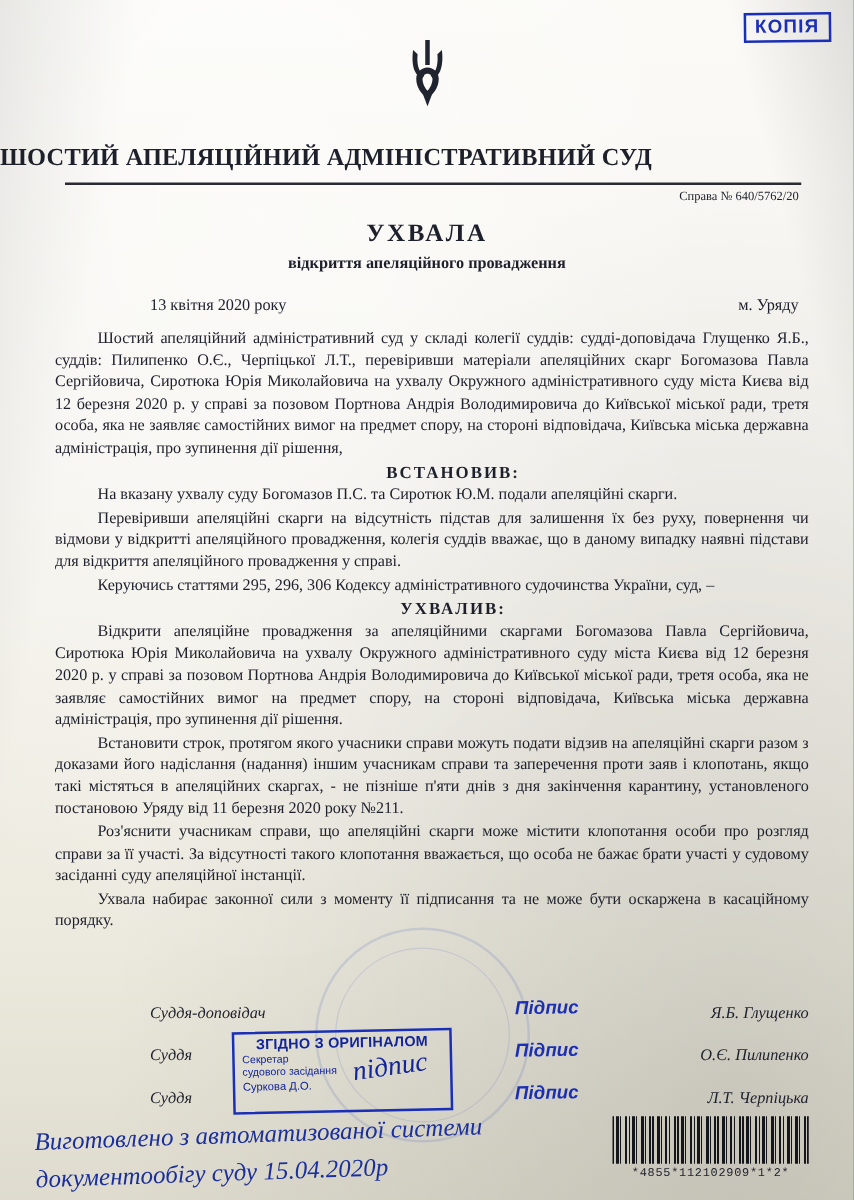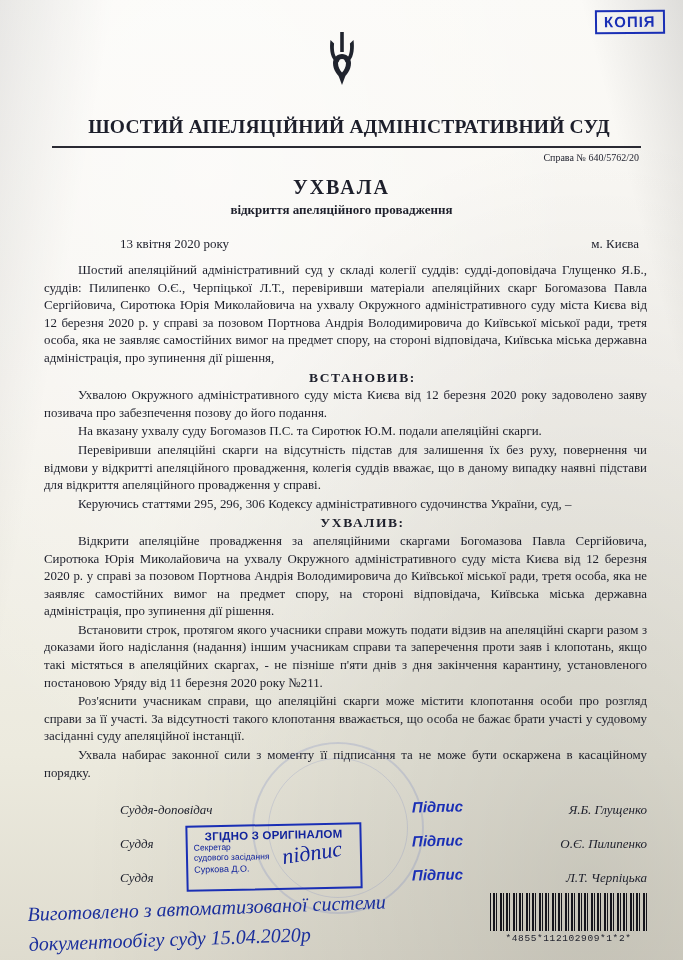--- a/index.html
+++ b/index.html
@@ -67,27 +67,25 @@
     top: 30px;
     width: 44px;
     height: 62px;
   }
 
   
   .court-title {
     position: absolute;
     left: 0; right: 0;
     top: 116px;
-    text-align: center;
     font-size: 19.5px;
     font-weight: bold;
     letter-spacing: 0.2px;
     font-variant: small-caps;
     text-transform: uppercase;
-    padding-left: 15px;
   }
   .rule {
     position: absolute;
     left: 52px;
     right: 42px;
     top: 146px;
     height: 2px;
     background: #2a2a33;
   }
 
@@ -300,28 +298,27 @@
 
     <div class="court-title">ШОСТИЙ АПЕЛЯЦІЙНИЙ АДМІНІСТРАТИВНИЙ СУД</div>
     <div class="rule"></div>
     <div class="case-no">Справа № 640/5762/20</div>
 
     <div class="doc-type">УХВАЛА</div>
     <div class="doc-sub">відкриття апеляційного провадження</div>
 
     <div class="date-row">
       <span>13 квітня 2020 року</span>
-      <span>м. Києва</span>
+      <span>м. Уряду</span>
     </div>
 
     <div class="body">
       <p>Шостий апеляційний адміністративний суд у складі колегії суддів: судді-доповідача Глущенко Я.Б., суддів: Пилипенко О.Є., Черпіцької Л.Т., перевіривши матеріали апеляційних скарг Богомазова Павла Сергійовича, Сиротюка Юрія Миколайовича на ухвалу Окружного адміністративного суду міста Києва від 12 березня 2020 р. у справі за позовом Портнова Андрія Володимировича до Київської міської ради, третя особа, яка не заявляє самостійних вимог на предмет спору, на стороні відповідача, Київська міська державна адміністрація, про зупинення дії рішення,</p>
 
       <p class="center-head">ВСТАНОВИВ:</p>
-      <p>Ухвалою Окружного адміністративного суду міста Києва від 12 березня 2020 року задоволено заяву позивача про забезпечення позову до його подання.</p>
       <p>На вказану ухвалу суду Богомазов П.С. та Сиротюк Ю.М. подали апеляційні скарги.</p>
       <p>Перевіривши апеляційні скарги на відсутність підстав для залишення їх без руху, повернення чи відмови у відкритті апеляційного провадження, колегія суддів вважає, що в даному випадку наявні підстави для відкриття апеляційного провадження у справі.</p>
       <p>Керуючись статтями 295, 296, 306 Кодексу адміністративного судочинства України, суд, –</p>
 
       <p class="center-head">УХВАЛИВ:</p>
       <p>Відкрити апеляційне провадження за апеляційними скаргами Богомазова Павла Сергійовича, Сиротюка Юрія Миколайовича на ухвалу Окружного адміністративного суду міста Києва від 12 березня 2020 р. у справі за позовом Портнова Андрія Володимировича до Київської міської ради, третя особа, яка не заявляє самостійних вимог на предмет спору, на стороні відповідача, Київська міська державна адміністрація, про зупинення дії рішення.</p>
       <p>Встановити строк, протягом якого учасники справи можуть подати відзив на апеляційні скарги разом з доказами його надіслання (надання) іншим учасникам справи та заперечення проти заяв і клопотань, якщо такі містяться в апеляційних скаргах, - не пізніше п'яти днів з дня закінчення карантину, установленого постановою Уряду від 11 березня 2020 року №211.</p>
       <p>Роз'яснити учасникам справи, що апеляційні скарги може містити клопотання особи про розгляд справи за її участі. За відсутності такого клопотання вважається, що особа не бажає брати участі у судовому засіданні суду апеляційної інстанції.</p>
       <p>Ухвала набирає законної сили з моменту її підписання та не може бути оскаржена в касаційному порядку.</p>
     </div>

